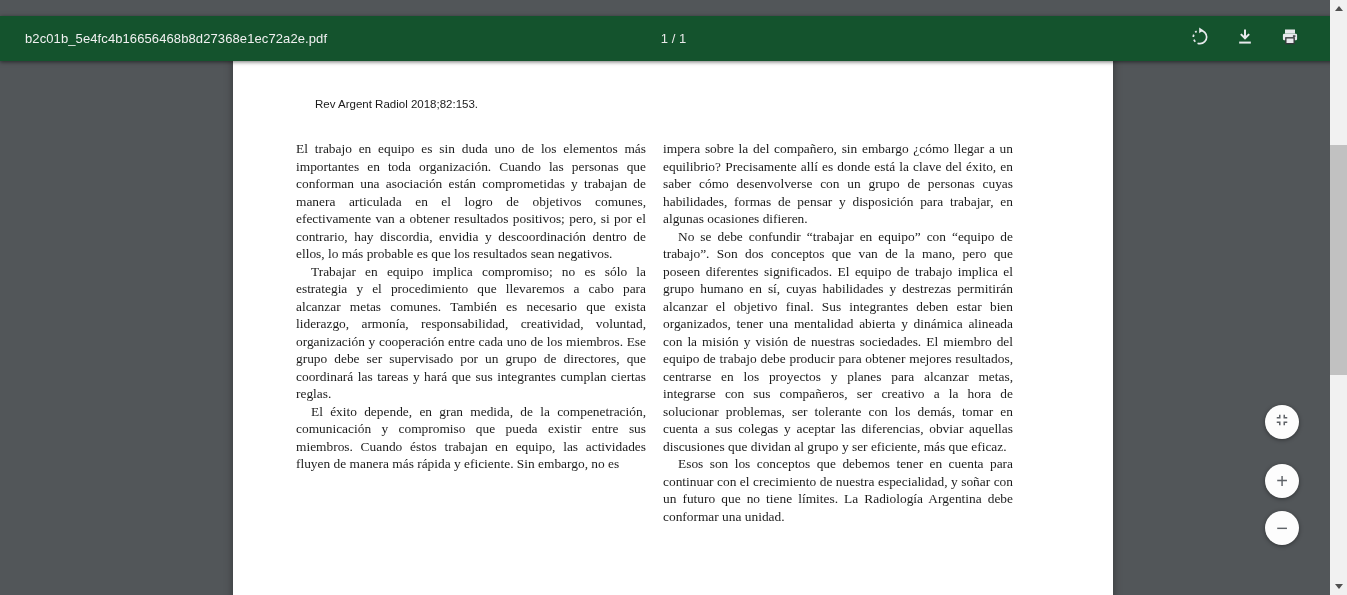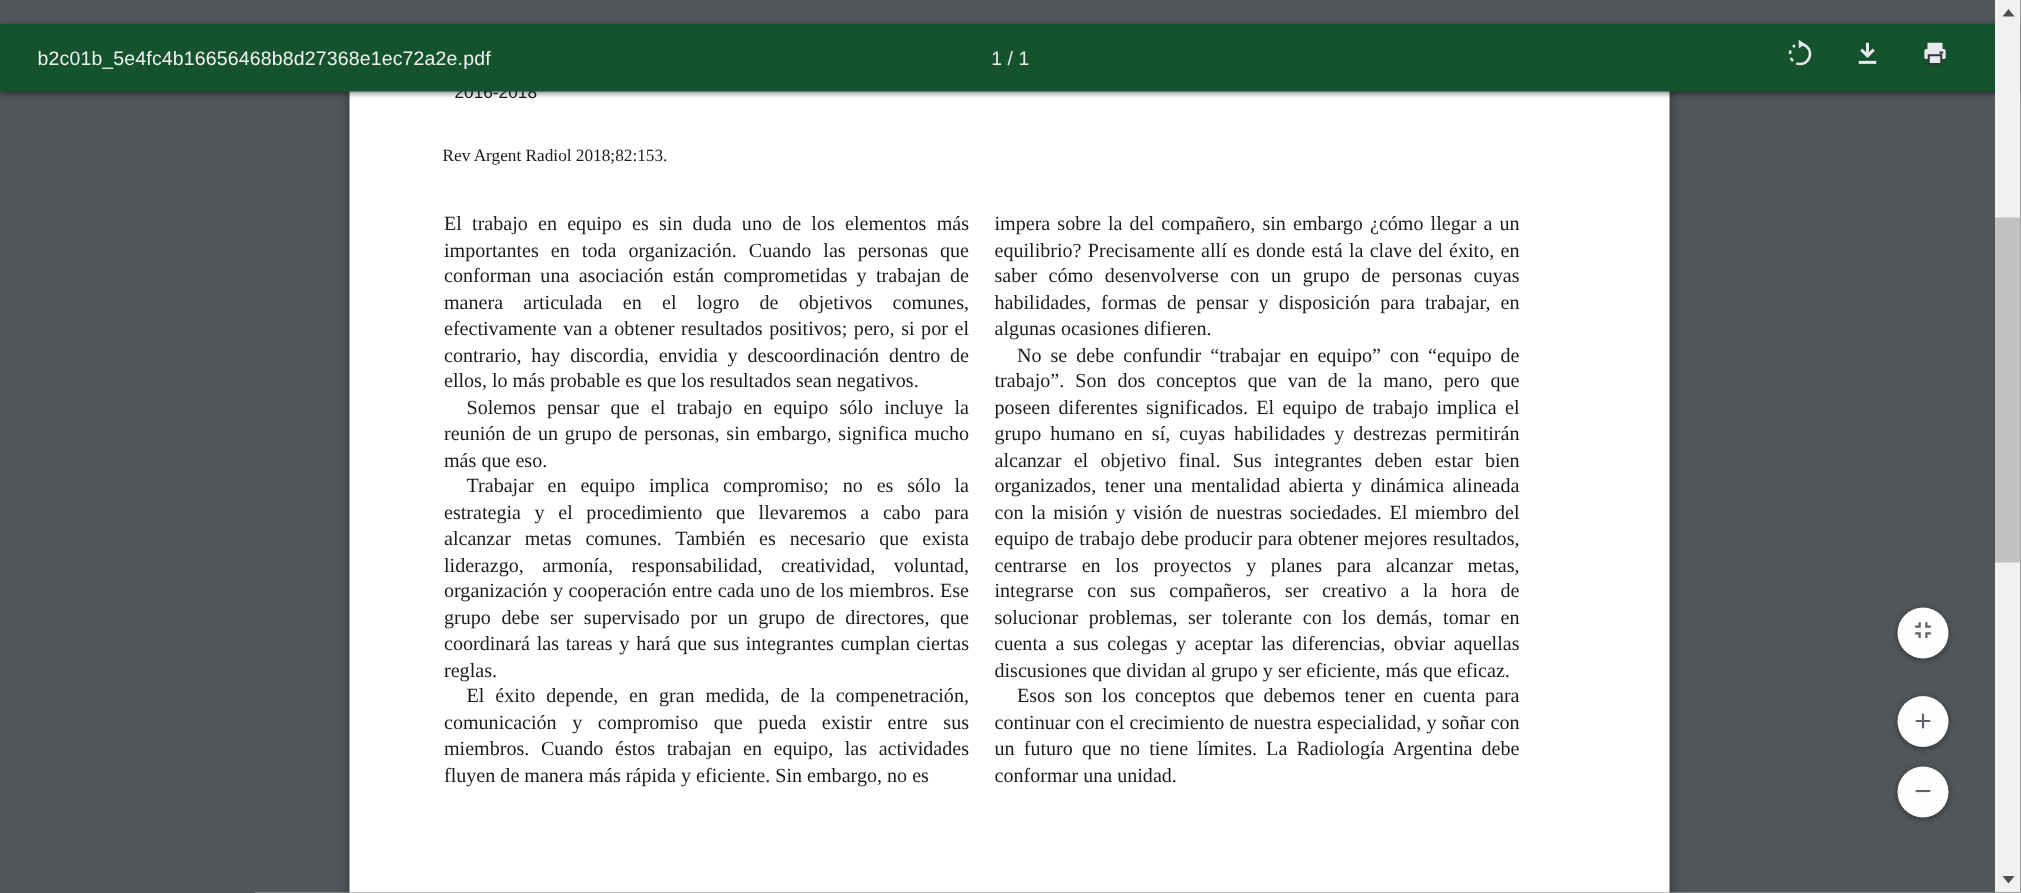--- a/index.html
+++ b/index.html
@@ -25,22 +25,22 @@
     position: absolute;
     left: 70px; top: -11px;
     width: 480px;
     font-family: "Liberation Sans", sans-serif;
     font-size: 11.5px;
     line-height: 16.5px;
     color: #1a1a1a;
   }
   .citation {
     position: absolute;
-    left: 62px; top: 50px;
-    font-family: Liberation Serif, serif;
+    left: 82px; top: 50px;
+    font-family: Liberation Sans, sans-serif;
     font-size: 11.5px;
     color: #1a1a1a;
   }
   .col {
     position: absolute;
     top: 92px;
     width: 350px;
     font-family: Liberation Serif, serif;
     font-size: 13.4px;
     line-height: 17.5px;
@@ -147,27 +147,25 @@
   }
 </style>
 </head>
 <body>
 
 <div class="viewer">
 
   <div class="page">
     <div class="doc-header">
       <div>Presidente de la Federación Argentina de Asociaciones de</div>
-      <div>2016-2018</div>
     </div>
     <div class="citation">Rev Argent Radiol 2018;82:153.</div>
 
     <div class="col col-left">
       <p>El trabajo en equipo es sin duda uno de los elementos más importantes en toda organización. Cuando las personas que conforman una asociación están comprometidas y trabajan de manera articulada en el logro de objetivos comunes, efectivamente van a obtener resultados positivos; pero, si por el contrario, hay discordia, envidia y descoordinación dentro de ellos, lo más probable es que los resultados sean negativos.</p>
-      <p class="indent">Solemos pensar que el trabajo en equipo sólo incluye la reunión de un grupo de personas, sin embargo, significa mucho más que eso.</p>
       <p class="indent">Trabajar en equipo implica compromiso; no es sólo la estrategia y el procedimiento que llevaremos a cabo para alcanzar metas comunes. También es necesario que exista liderazgo, armonía, responsabilidad, creatividad, voluntad, organización y cooperación entre cada uno de los miembros. Ese grupo debe ser supervisado por un grupo de directores, que coordinará las tareas y hará que sus integrantes cumplan ciertas reglas.</p>
       <p class="indent">El éxito depende, en gran medida, de la compenetración, comunicación y compromiso que pueda existir entre sus miembros. Cuando éstos trabajan en equipo, las actividades fluyen de manera más rápida y eficiente. Sin embargo, no es</p>
     </div>
 
     <div class="col col-right">
       <p>impera sobre la del compañero, sin embargo ¿cómo llegar a un equilibrio? Precisamente allí es donde está la clave del éxito, en saber cómo desenvolverse con un grupo de personas cuyas habilidades, formas de pensar y disposición para trabajar, en algunas ocasiones difieren.</p>
       <p class="indent">No se debe confundir “trabajar en equipo” con “equipo de trabajo”. Son dos conceptos que van de la mano, pero que poseen diferentes significados. El equipo de trabajo implica el grupo humano en sí, cuyas habilidades y destrezas permitirán alcanzar el objetivo final. Sus integrantes deben estar bien organizados, tener una mentalidad abierta y dinámica alineada con la misión y visión de nuestras sociedades. El miembro del equipo de trabajo debe producir para obtener mejores resultados, centrarse en los proyectos y planes para alcanzar metas, integrarse con sus compañeros, ser creativo a la hora de solucionar problemas, ser tolerante con los demás, tomar en cuenta a sus colegas y aceptar las diferencias, obviar aquellas discusiones que dividan al grupo y ser eficiente, más que eficaz.</p>
       <p class="indent">Esos son los conceptos que debemos tener en cuenta para continuar con el crecimiento de nuestra especialidad, y soñar con un futuro que no tiene límites. La Radiología Argentina debe conformar una unidad.</p>
     </div>
   </div>

